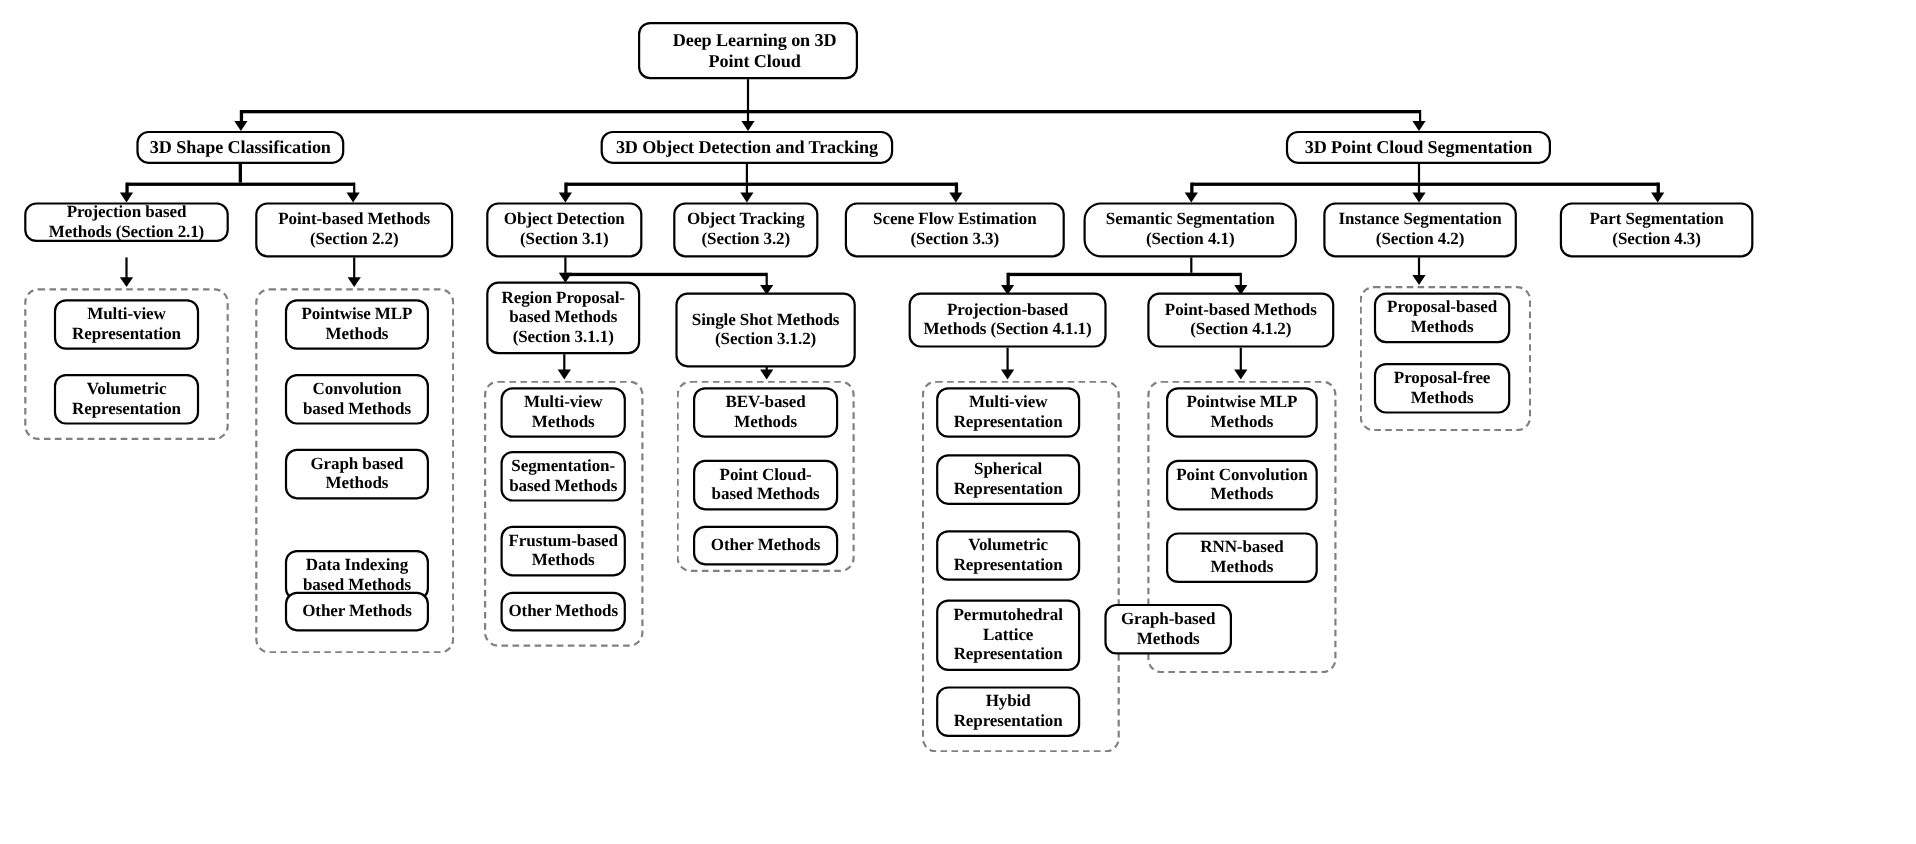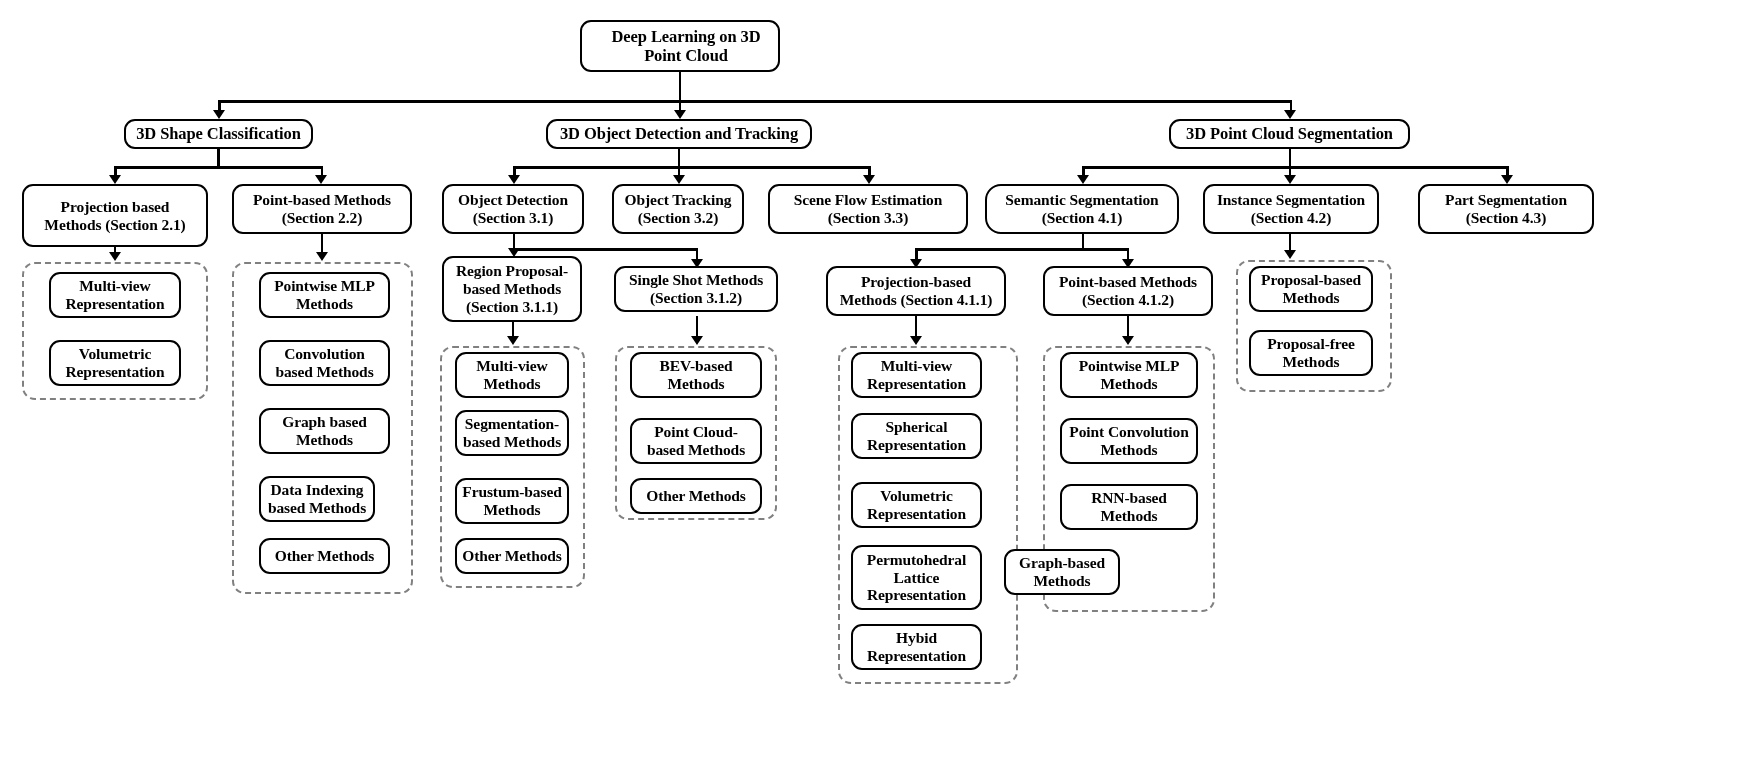--- a/index.html
+++ b/index.html
@@ -87,21 +87,21 @@
     <span>3D Point Cloud Segmentation</span>
   </div>
 
   <div class="vline" style="left:217.3px;top:149px;height:17px;"></div>
   <div class="hline" style="left:115px;top:166px;width:207px;"></div>
   <div class="vline" style="left:114px;top:166px;height:12px;"></div>
   <div class="arrow" style="left:108.8px;top:175px;"></div>
   <div class="vline" style="left:320.5px;top:166px;height:12px;"></div>
   <div class="arrow" style="left:315.3px;top:175px;"></div>
 
-  <div class="node fs-l2" style="left:22px;top:184px;width:186px;height:63px;">
+  <div class="node fs-l2" style="left:22px;top:184px;width:186px;height:36px;">
     <span>Projection based
 Methods (Section 2.1)</span>
   </div>
   <div class="node fs-l2" style="left:232px;top:184px;width:180px;height:50px;">
     <span>Point-based Methods
 (Section 2.2)</span>
   </div>
 
   <div class="vline" style="left:113.7px;top:234px;height:21px;"></div>
   <div class="arrow" style="left:108.5px;top:252px;"></div>
@@ -125,21 +125,21 @@
 Methods</span>
   </div>
   <div class="node fs-leaf" style="left:259px;top:340px;width:131px;height:46px;">
     <span>Convolution
 based Methods</span>
   </div>
   <div class="node fs-leaf" style="left:259px;top:408px;width:131px;height:46px;">
     <span>Graph based
 Methods</span>
   </div>
-  <div class="node fs-leaf" style="left:259px;top:476px;width:116px;height:46px;">
+  <div class="node fs-leaf" style="left:259px;top:500px;width:131px;height:46px;">
     <span>Data Indexing
 based Methods</span>
   </div>
   <div class="node fs-leaf" style="left:259px;top:538px;width:131px;height:36px;">
     <span>Other Methods</span>
   </div>
 
   <div class="vline" style="left:677.7px;top:149px;height:17px;"></div>
   <div class="hline" style="left:514px;top:166px;width:356px;"></div>
   <div class="vline" style="left:513px;top:166px;height:12px;"></div>
@@ -166,21 +166,21 @@
   <div class="hline" style="left:512px;top:248px;width:185px;"></div>
   <div class="arrow" style="left:507.5px;top:248px;"></div>
   <div class="vline" style="left:695.7px;top:248px;height:14px;"></div>
   <div class="arrow" style="left:690.5px;top:259px;"></div>
 
   <div class="node fs-l3" style="left:442px;top:256px;width:140px;height:66px;">
     <span>Region Proposal-
 based Methods
 (Section 3.1.1)</span>
   </div>
-  <div class="node fs-l3" style="left:614px;top:266px;width:164px;height:46px;">
+  <div class="node fs-l3" style="left:614px;top:266px;width:164px;height:68px;">
     <span>Single Shot Methods
 (Section 3.1.2)</span>
   </div>
 
   <div class="vline" style="left:511.7px;top:322px;height:18px;"></div>
   <div class="arrow" style="left:506.5px;top:336px;"></div>
   <div class="vline" style="left:695.7px;top:316px;height:24px;"></div>
   <div class="arrow" style="left:690.5px;top:336px;"></div>
 
   <div class="group" style="left:440px;top:346px;width:145px;height:242px;"></div>

